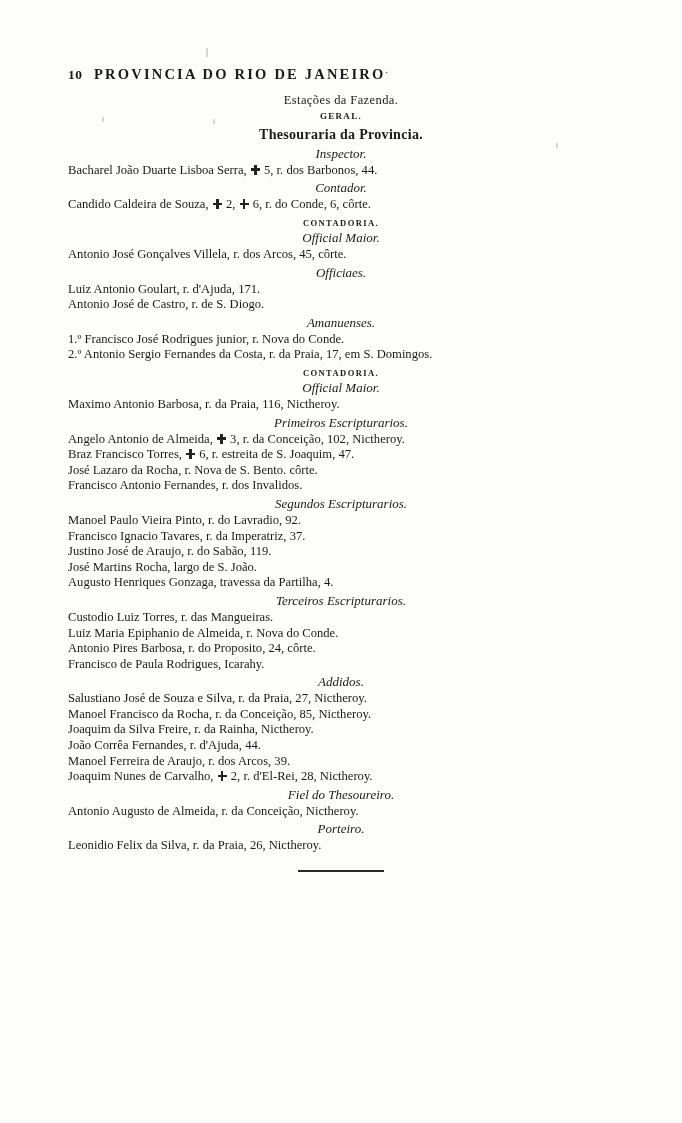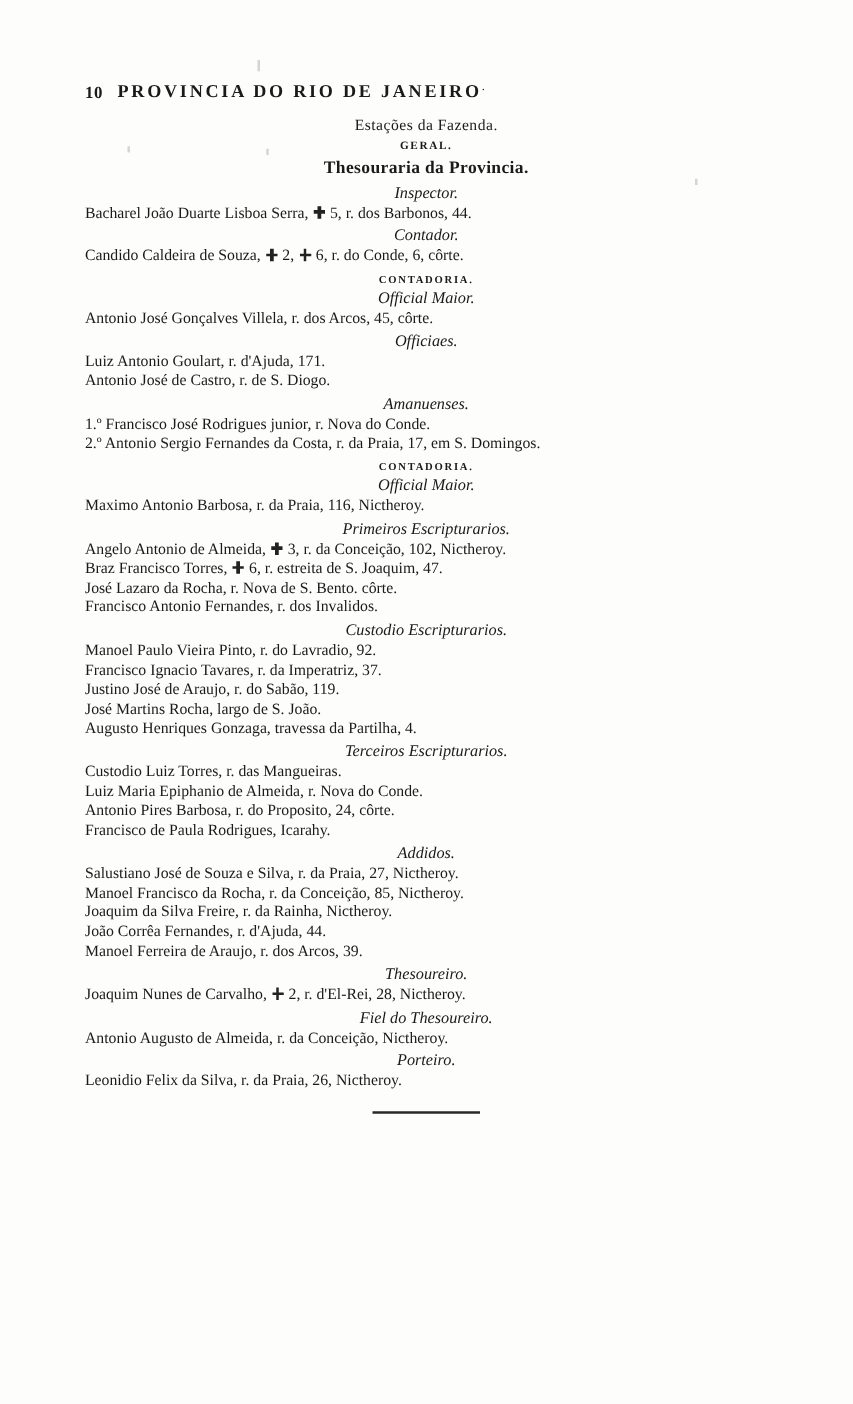--- a/index.html
+++ b/index.html
@@ -189,21 +189,21 @@
           <div class="entry">Maximo Antonio Barbosa, r. da Praia, 116, Nictheroy.</div>
         </div>
         <div class="blk">
           <div class="ctr h-ital">Primeiros Escripturarios.</div>
           <div class="entry">Angelo Antonio de Almeida, <span class="ord"></span> 3, r. da Conceição, 102, Nictheroy.</div>
           <div class="entry">Braz Francisco Torres, <span class="ord"></span> 6, r. estreita de S. Joaquim, 47.</div>
           <div class="entry">José Lazaro da Rocha, r. Nova de S. Bento. côrte.</div>
           <div class="entry">Francisco Antonio Fernandes, r. dos Invalidos.</div>
         </div>
         <div class="blk">
-          <div class="ctr h-ital">Custodio Escripturarios.</div>
+          <div class="ctr h-ital">Segundos Escripturarios.</div>
           <div class="entry">Manoel Paulo Vieira Pinto, r. do Lavradio, 92.</div>
           <div class="entry">Francisco Ignacio Tavares, r. da Imperatriz, 37.</div>
           <div class="entry">Justino José de Araujo, r. do Sabão, 119.</div>
           <div class="entry">José Martins Rocha, largo de S. João.</div>
           <div class="entry">Augusto Henriques Gonzaga, travessa da Partilha, 4.</div>
         </div>
         <div class="blk">
           <div class="ctr h-ital">Terceiros Escripturarios.</div>
           <div class="entry">Custodio Luiz Torres, r. das Mangueiras.</div>
           <div class="entry">Luiz Maria Epiphanio de Almeida, r. Nova do Conde.</div>
@@ -212,21 +212,20 @@
         </div>
         <div class="blk">
           <div class="ctr h-ital">Addidos.</div>
           <div class="entry">Salustiano José de Souza e Silva, r. da Praia, 27, Nictheroy.</div>
           <div class="entry">Manoel Francisco da Rocha, r. da Conceição, 85, Nictheroy.</div>
           <div class="entry">Joaquim da Silva Freire, r. da Rainha, Nictheroy.</div>
           <div class="entry">João Corrêa Fernandes, r. d'Ajuda, 44.</div>
           <div class="entry">Manoel Ferreira de Araujo, r. dos Arcos, 39.</div>
         </div>
         <div class="blk">
-          <div class="ctr h-ital">Thesoureiro.</div>
           <div class="entry">Joaquim Nunes de Carvalho, <span class="ord"></span> 2, r. d'El-Rei, 28, Nictheroy.</div>
         </div>
         <div class="blk">
           <div class="ctr h-ital">Fiel do Thesoureiro.</div>
           <div class="entry">Antonio Augusto de Almeida, r. da Conceição, Nictheroy.</div>
         </div>
         <div class="blk">
           <div class="ctr h-ital">Porteiro.</div>
           <div class="entry">Leonidio Felix da Silva, r. da Praia, 26, Nictheroy.</div>
         </div>

